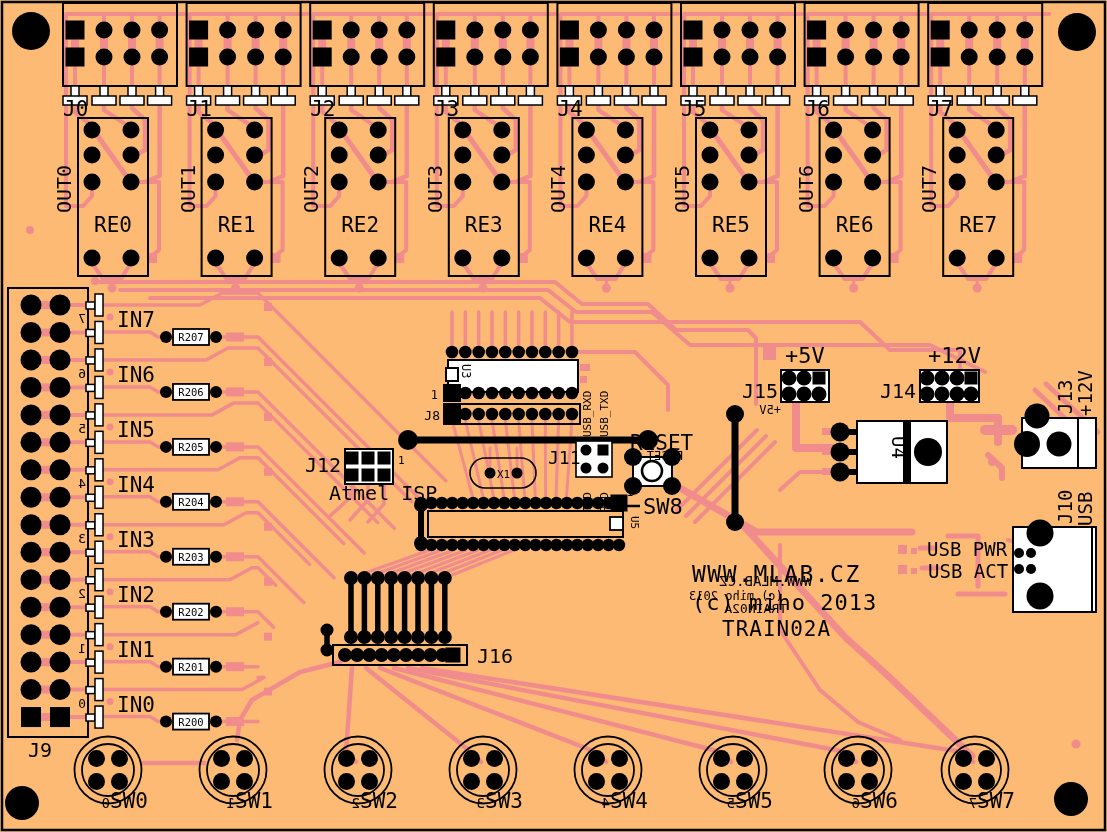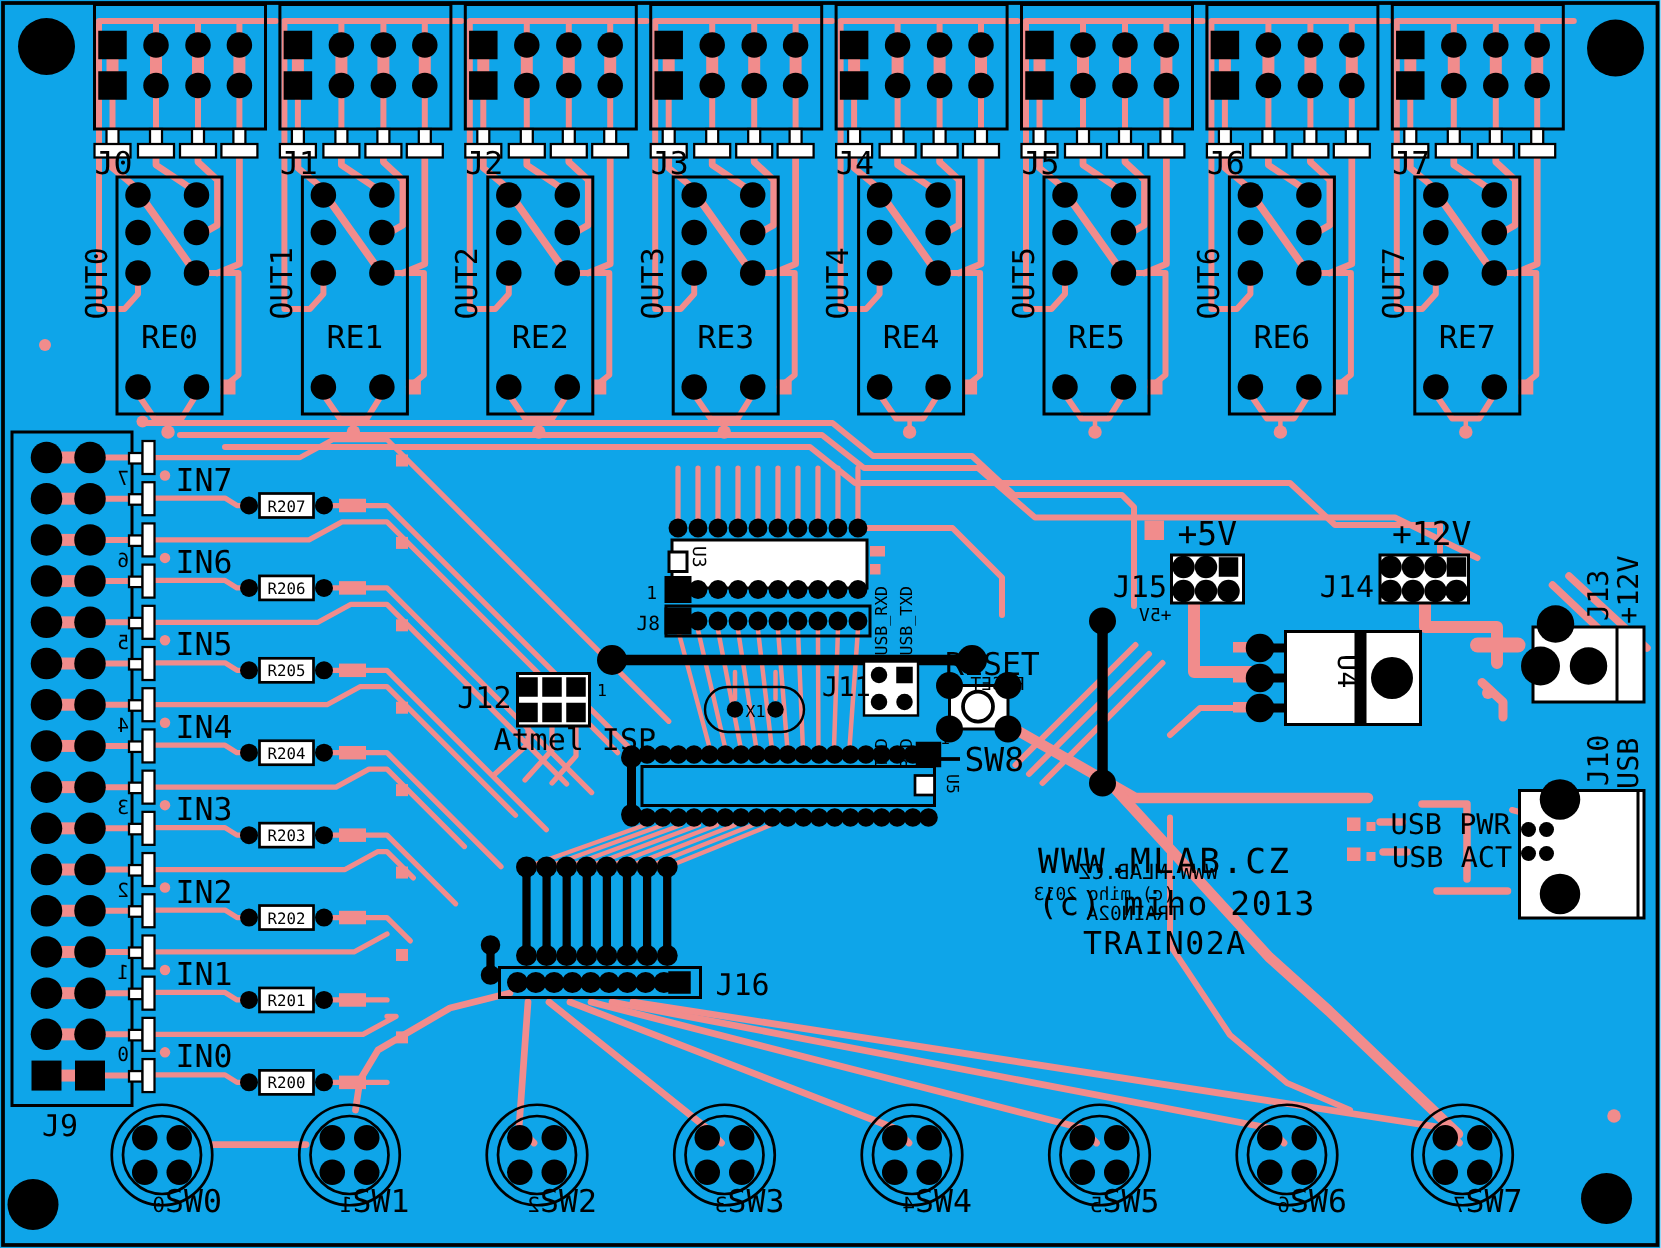--- a/index.html
+++ b/index.html
@@ -1,16 +1,16 @@
 <!DOCTYPE html>
 <html><head>
 <meta charset="utf-8">
 <style>
   html,body{margin:0;padding:0;background:#ffffff;}
-  .board-wrap{width:1107px;height:832px;position:relative;background:#0ea5e9;overflow:hidden;}
+  .board-wrap{width:1107px;height:832px;position:relative;background:#fdba74;overflow:hidden;}
   svg{display:block;}
   text{font-family:"DejaVu Sans Mono","Liberation Mono",monospace;fill:#000;}
 </style>
 </head>
 <body>
 
 <div class="board-wrap">
   <svg id="pcb" width="1107" height="832" viewBox="0 0 1107 832" xmlns="http://www.w3.org/2000/svg">
       <g>
         <path d="M95,282 H555 L582,304 H648 L676,330 H748 L756,338 V404" fill="none" stroke="#f18c8c" stroke-width="4" stroke-linecap="round" stroke-linejoin="round"></path>

